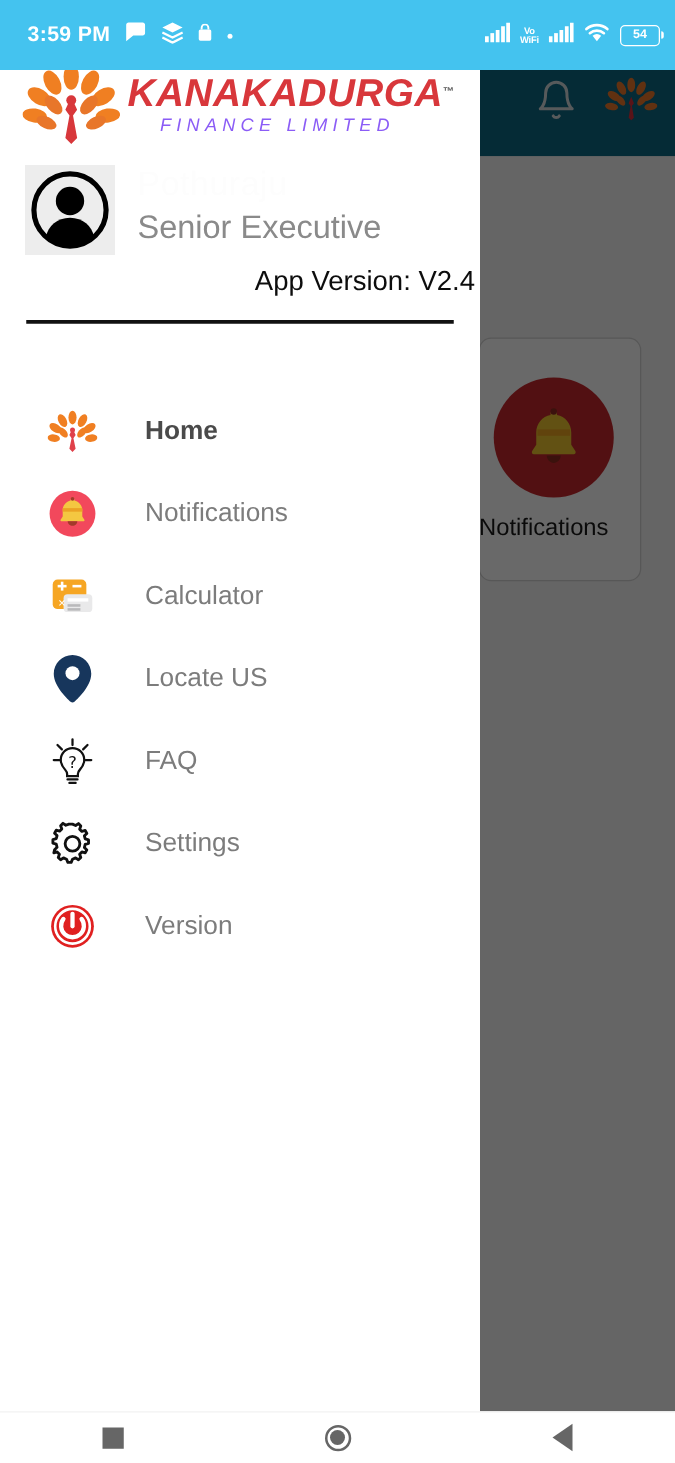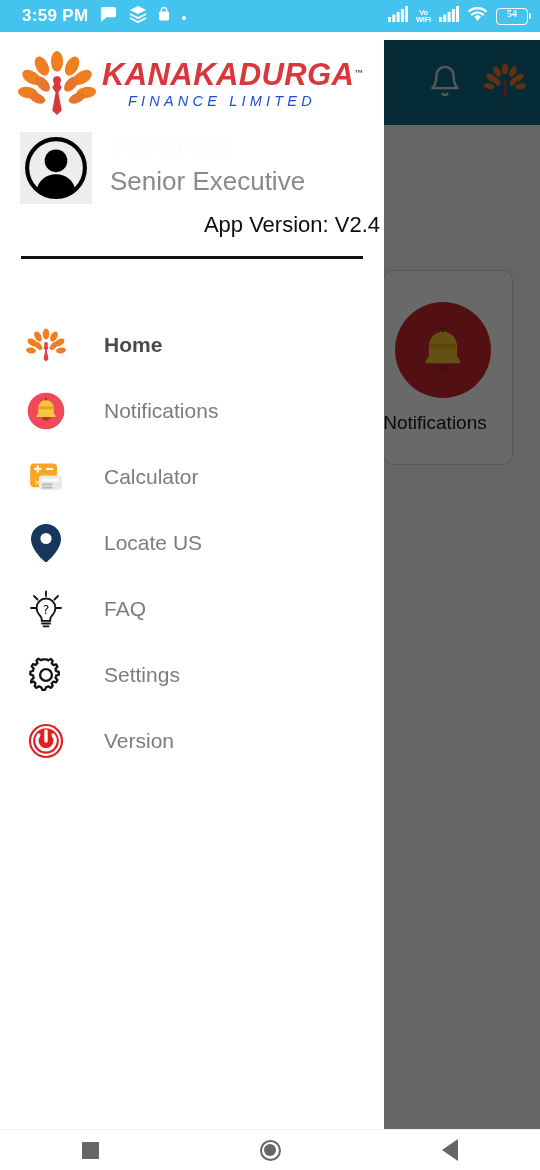--- a/index.html
+++ b/index.html
@@ -6,33 +6,33 @@
   body{
     width:540px;height:1170px;overflow:hidden;
     font-family:"Liberation Sans", sans-serif;
     background:#ffffff;
     -webkit-font-smoothing:antialiased;
   }
   .screen{position:relative;width:540px;height:1170px;overflow:hidden;background:#fff;}
 
   
   .statusbar{
-    position:absolute;left:0;top:0;width:540px;height:32px;
+    position:absolute;left:0;top:0;width:540px;height:56px;
     background:#44c3ef;display:flex;align-items:center;
     padding:0 12px;box-sizing:border-box;z-index:60;
   }
   .sb-time{color:#ffffff;font-size:17px;font-weight:bold;letter-spacing:.3px;margin-left:10px;}
   .sb-left-icons{display:flex;align-items:center;gap:11px;margin-left:11px;}
   .sb-spacer{flex:1;}
   .sb-right-icons{display:flex;align-items:center;gap:8px;}
   .sb-ico{display:block;}
   .vowifi{color:#fff;font-size:7.5px;line-height:7.5px;font-weight:bold;text-align:center;letter-spacing:-.2px;}
   .batt{
     width:30px;height:15px;border:1.6px solid #fff;border-radius:4px;
-    display:flex;align-items:flex-start;justify-content:center;position:relative;font-family:Liberation Serif, serif;
+    display:flex;align-items:center;justify-content:center;position:relative;
   }
   .batt:after{content:"";position:absolute;right:-4px;top:4px;width:2.5px;height:6px;background:#fff;border-radius:0 2px 2px 0;}
   .batt span{color:#fff;font-size:10px;font-weight:bold;line-height:10px;}
 
   
   .app-under{position:absolute;left:0;top:40px;width:540px;height:1090px;background:#e6e6e6;z-index:10;}
   .app-bar{position:absolute;left:0;top:0;width:540px;height:85px;background:#0e6680;display:flex;align-items:center;justify-content:flex-end;padding-right:14px;box-sizing:border-box;gap:22px;}
   .app-body{position:absolute;left:0;top:85px;width:540px;height:1005px;background:#f0f0f0;}
   .tile{
     position:absolute;left:383px;top:145px;width:130px;height:195px;
@@ -49,30 +49,30 @@
   
   .drawer{
     position:absolute;left:0;top:40px;width:384px;height:1090px;
     background:#ffffff;z-index:30;overflow:hidden;
   }
   .logo-area{position:relative;height:88px;display:flex;align-items:center;padding-left:18px;box-sizing:border-box;}
   .logo-mark{width:78px;height:66px;flex:0 0 78px;position:relative;}
   .logo-text{margin-left:6px;font-style:italic;}
   .logo-title{font-size:31px;font-weight:bold;color:#d8373b;letter-spacing:.4px;line-height:32px;position:relative;}
   .logo-tm{position:absolute;font-size:9px;top:-2px;right:-9px;color:#555;}
-  .logo-sub{font-size:14.5px;color:#1d4ed8;letter-spacing:4.2px;line-height:17px;margin-top:2px;margin-left:26px;}
+  .logo-sub{font-size:14.5px;color:#8b5cf6;letter-spacing:4.2px;line-height:17px;margin-top:2px;margin-left:26px;}
 
   .profile{position:relative;height:98px;padding-left:2px;box-sizing:border-box;}
   .avatar{position:absolute;left:20px;top:4px;width:72px;height:72px;background:#ededed;display:flex;align-items:center;justify-content:center;}
   .uname{position:absolute;left:110px;top:4px;font-size:27px;color:#fdfdfd;letter-spacing:.5px;}
   .urole{position:absolute;left:110px;top:38px;font-size:26px;color:#8a8a8a;}
   .appver{position:absolute;right:4px;top:84px;font-size:22px;color:#0d0d0d;}
   .divider{position:absolute;left:21px;top:128px;width:342px;height:3px;background:#111;}
 
-  .menu{position:absolute;left:0;top:272px;width:312px;}
+  .menu{position:absolute;left:12px;top:272px;width:312px;}
   .menu-item{height:66px;display:flex;align-items:center;padding-left:22px;box-sizing:border-box;}
   .menu-ico{width:48px;height:48px;flex:0 0 48px;display:flex;align-items:center;justify-content:center;}
   .menu-label{margin-left:34px;font-size:21px;color:#7c7c7c;}
   .menu-item.active .menu-label{color:#4a4a4a;font-weight:bold;}
 
   
   .navbar{position:absolute;left:0;bottom:0;width:540px;height:40px;background:#fff;display:flex;align-items:center;z-index:50;border-top:1px solid #f2f2f2;}
   .nav-btn{flex:1;display:flex;align-items:center;justify-content:center;}
   .nav-square{width:17px;height:17px;background:#666;}
   .nav-circle{width:21px;height:21px;border-radius:50%;border:2.5px solid #666;display:flex;align-items:center;justify-content:center;box-sizing:border-box;}

